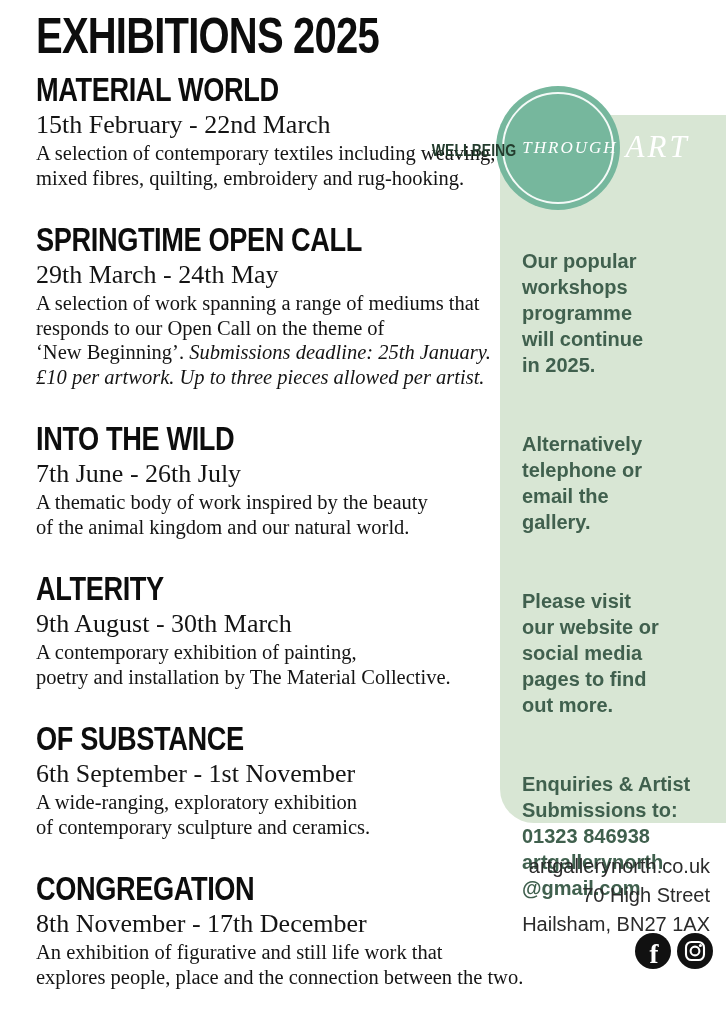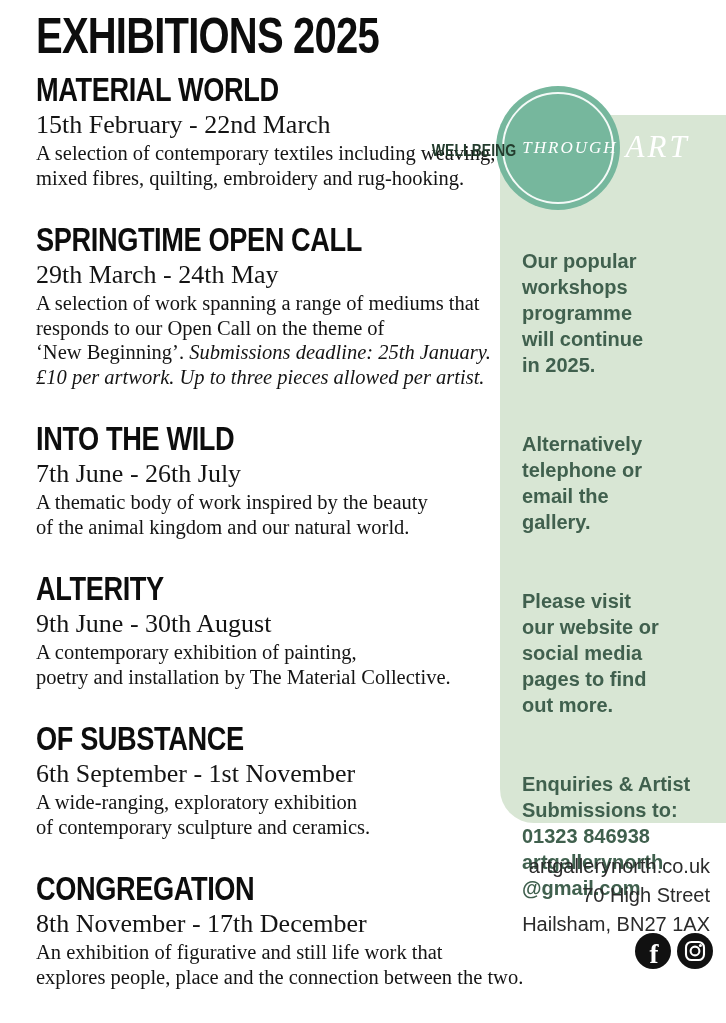--- a/index.html
+++ b/index.html
@@ -101,21 +101,21 @@
 
   <div class="section">
     <div class="ex-title">INTO THE WILD</div>
     <div class="ex-dates">7th June - 26th July</div>
     <div class="ex-desc">A thematic body of work inspired by the beauty
 of the animal kingdom and our natural world.</div>
   </div>
 
   <div class="section">
     <div class="ex-title">ALTERITY</div>
-    <div class="ex-dates">9th June - 30th August</div>
+    <div class="ex-dates">9th August - 30th March</div>
     <div class="ex-desc">A contemporary exhibition of painting,
 poetry and installation by The Material Collective.</div>
   </div>
 
   <div class="section">
     <div class="ex-title">OF SUBSTANCE</div>
     <div class="ex-dates">6th September - 1st November</div>
     <div class="ex-desc">A wide-ranging, exploratory exhibition
 of contemporary sculpture and ceramics.</div>
   </div>

